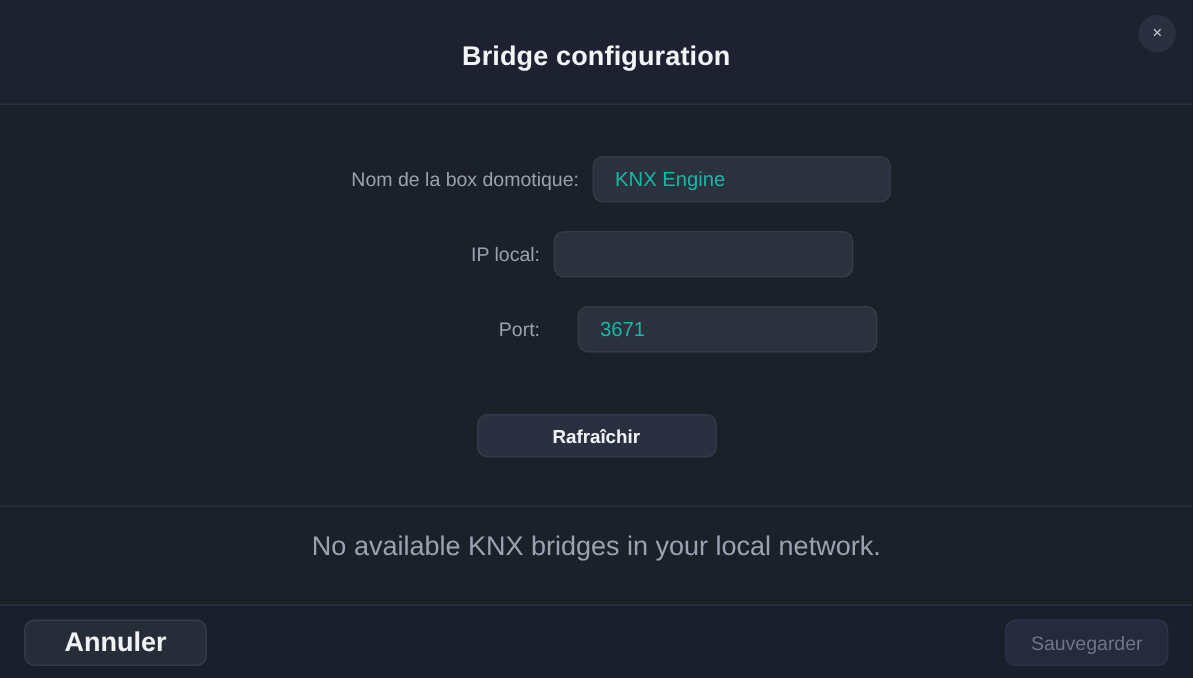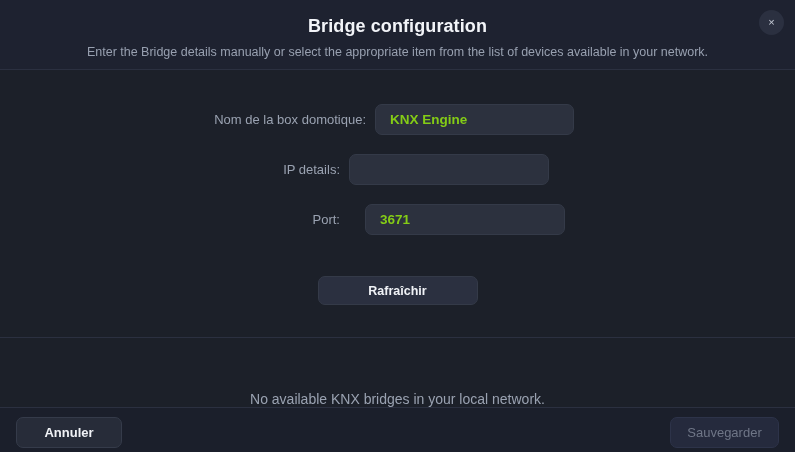--- a/index.html
+++ b/index.html
@@ -95,39 +95,39 @@
     margin-bottom: 19px;
   }
 
   .form-row .lbl {
     width: 349px;
     text-align: right;
     padding-right: 9px;
     font-size: 13px;
     color: #9aa2b1;
     white-space: nowrap;
+    margin-left: 20px;
   }
 
   .form-row.name-row .lbl {
     width: 375px;
   }
 
   .fld {
     height: 31px;
     background: #2c313e;
     border: 1px solid #343a48;
     border-radius: 7px;
     display: flex;
     align-items: center;
     padding: 0 0 0 14px;
     font-size: 13.5px;
-    color: #84cc16;
+    color: #14b8a6;
     font-family: "Liberation Sans", sans-serif;
     outline: none;
-    font-weight: bold;
   }
 
   .fld.name-fld { width: 199px; }
   .fld.ip-fld   { width: 200px; }
   .fld.port-fld { width: 200px; margin-left: 16px; }
 
   .refresh-wrap {
     display: flex;
     justify-content: center;
     margin-top: 22px;
@@ -148,45 +148,45 @@
 
   .body-divider {
     margin-top: 32px;
     height: 1px;
     background: #2b3040;
     width: 100%;
   }
 
   .status-msg {
     text-align: center;
-    font-size: 14px;
+    font-size: 18px;
     color: #9aa2b1;
-    margin-top: 53px;
+    margin-top: 16px;
   }
 
   
   .dlg-footer {
     flex: 0 0 49px;
     height: 49px;
     border-top: 1px solid #2b3040;
     background: #1b1f2b;
     display: flex;
     align-items: center;
     justify-content: space-between;
     padding: 0 16px;
   }
 
   .cancel-btn {
-    width: 106px;
+    width: 122px;
     height: 31px;
     border-radius: 7px;
     background: #272c39;
     border: 1px solid #353b4a;
     color: #f0f2f6;
-    font-size: 13px;
+    font-size: 18px;
     font-weight: bold;
     font-family: "Liberation Sans", sans-serif;
     cursor: pointer;
   }
 
   .save-btn {
     width: 109px;
     height: 31px;
     border-radius: 7px;
     background: #252a3d;
@@ -198,35 +198,34 @@
     cursor: default;
   }
 </style>
 </head>
 <body>
 
 <div class="dialog">
 
   <div class="dlg-header">
     <div class="dlg-title">Bridge configuration</div>
-    <div class="dlg-subtitle">Enter the Bridge details manually or select the appropriate item from the list of devices available in your network.</div>
     <button class="close-btn">×</button>
   </div>
 
   <div class="dlg-body">
 
     <div class="form-rows">
 
       <div class="form-row name-row">
         <span class="lbl">Nom de la box domotique:</span>
         <input class="fld name-fld" type="text" value="KNX Engine" style="">
       </div>
 
       <div class="form-row">
-        <span class="lbl">IP details:</span>
+        <span class="lbl">IP local:</span>
         <input class="fld ip-fld" type="text" value="" style="">
       </div>
 
       <div class="form-row">
         <span class="lbl">Port:</span>
         <input class="fld port-fld" type="text" value="3671" style="">
       </div>
 
       <div class="refresh-wrap">
         <button class="refresh-btn">Rafraîchir</button>

